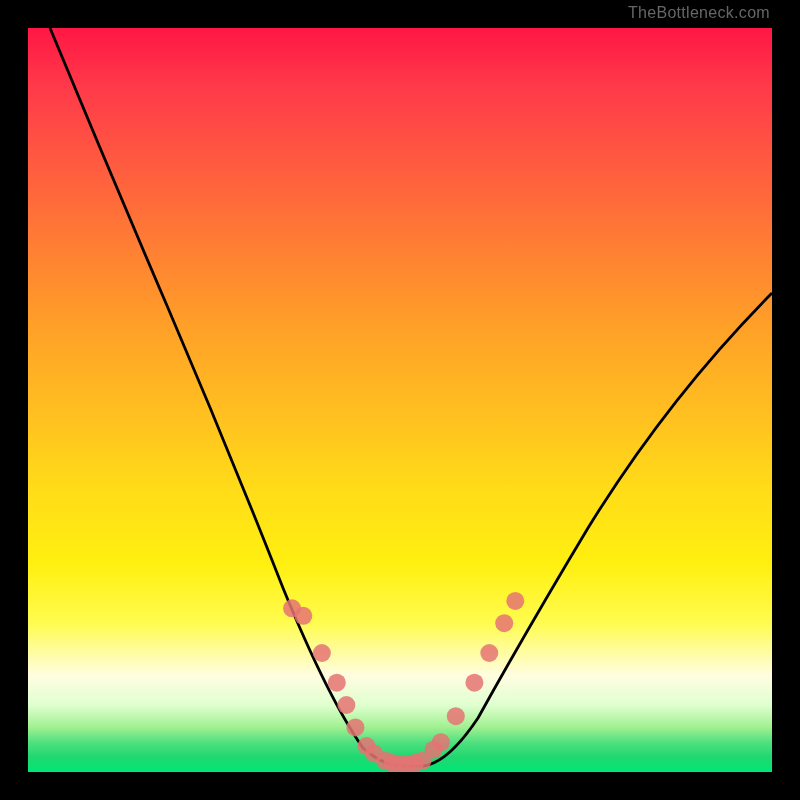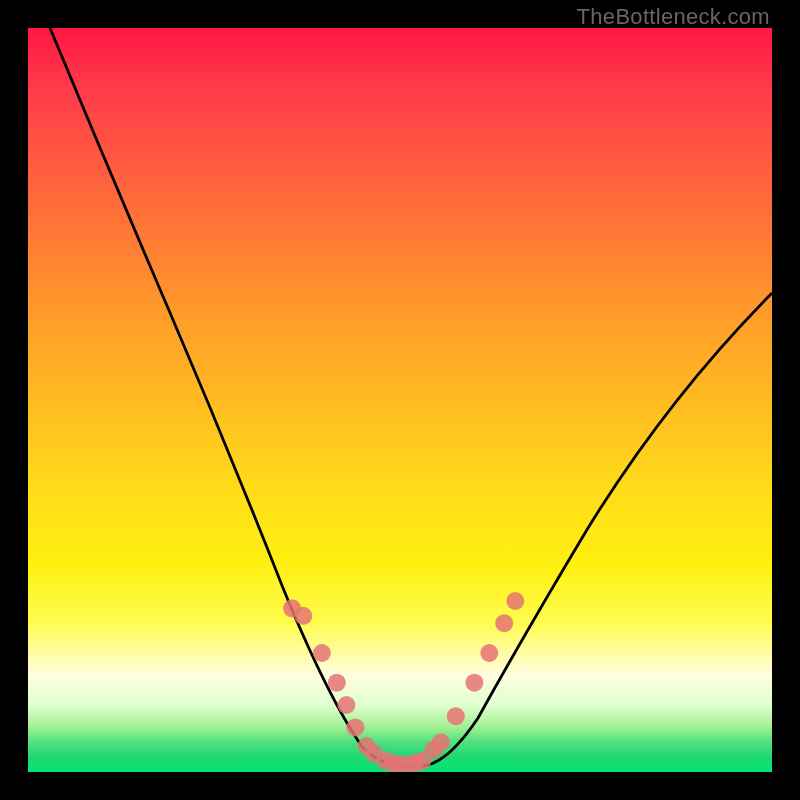--- a/index.html
+++ b/index.html
@@ -57,21 +57,21 @@
       position: absolute;
       inset: 0;
       width: 100%;
       height: 100%;
       z-index: 2;
     }
     .watermark {
       position: absolute;
       top: 4px;
       right: 30px;
-      font-size: 22px;
+      font-size: 16px;
       font-weight: 500;
       color: #666;
       z-index: 15;
       letter-spacing: 0.3px;
     }
   </style>
 </head>
 <body>
 
 <div class="watermark">TheBottleneck.com</div>

